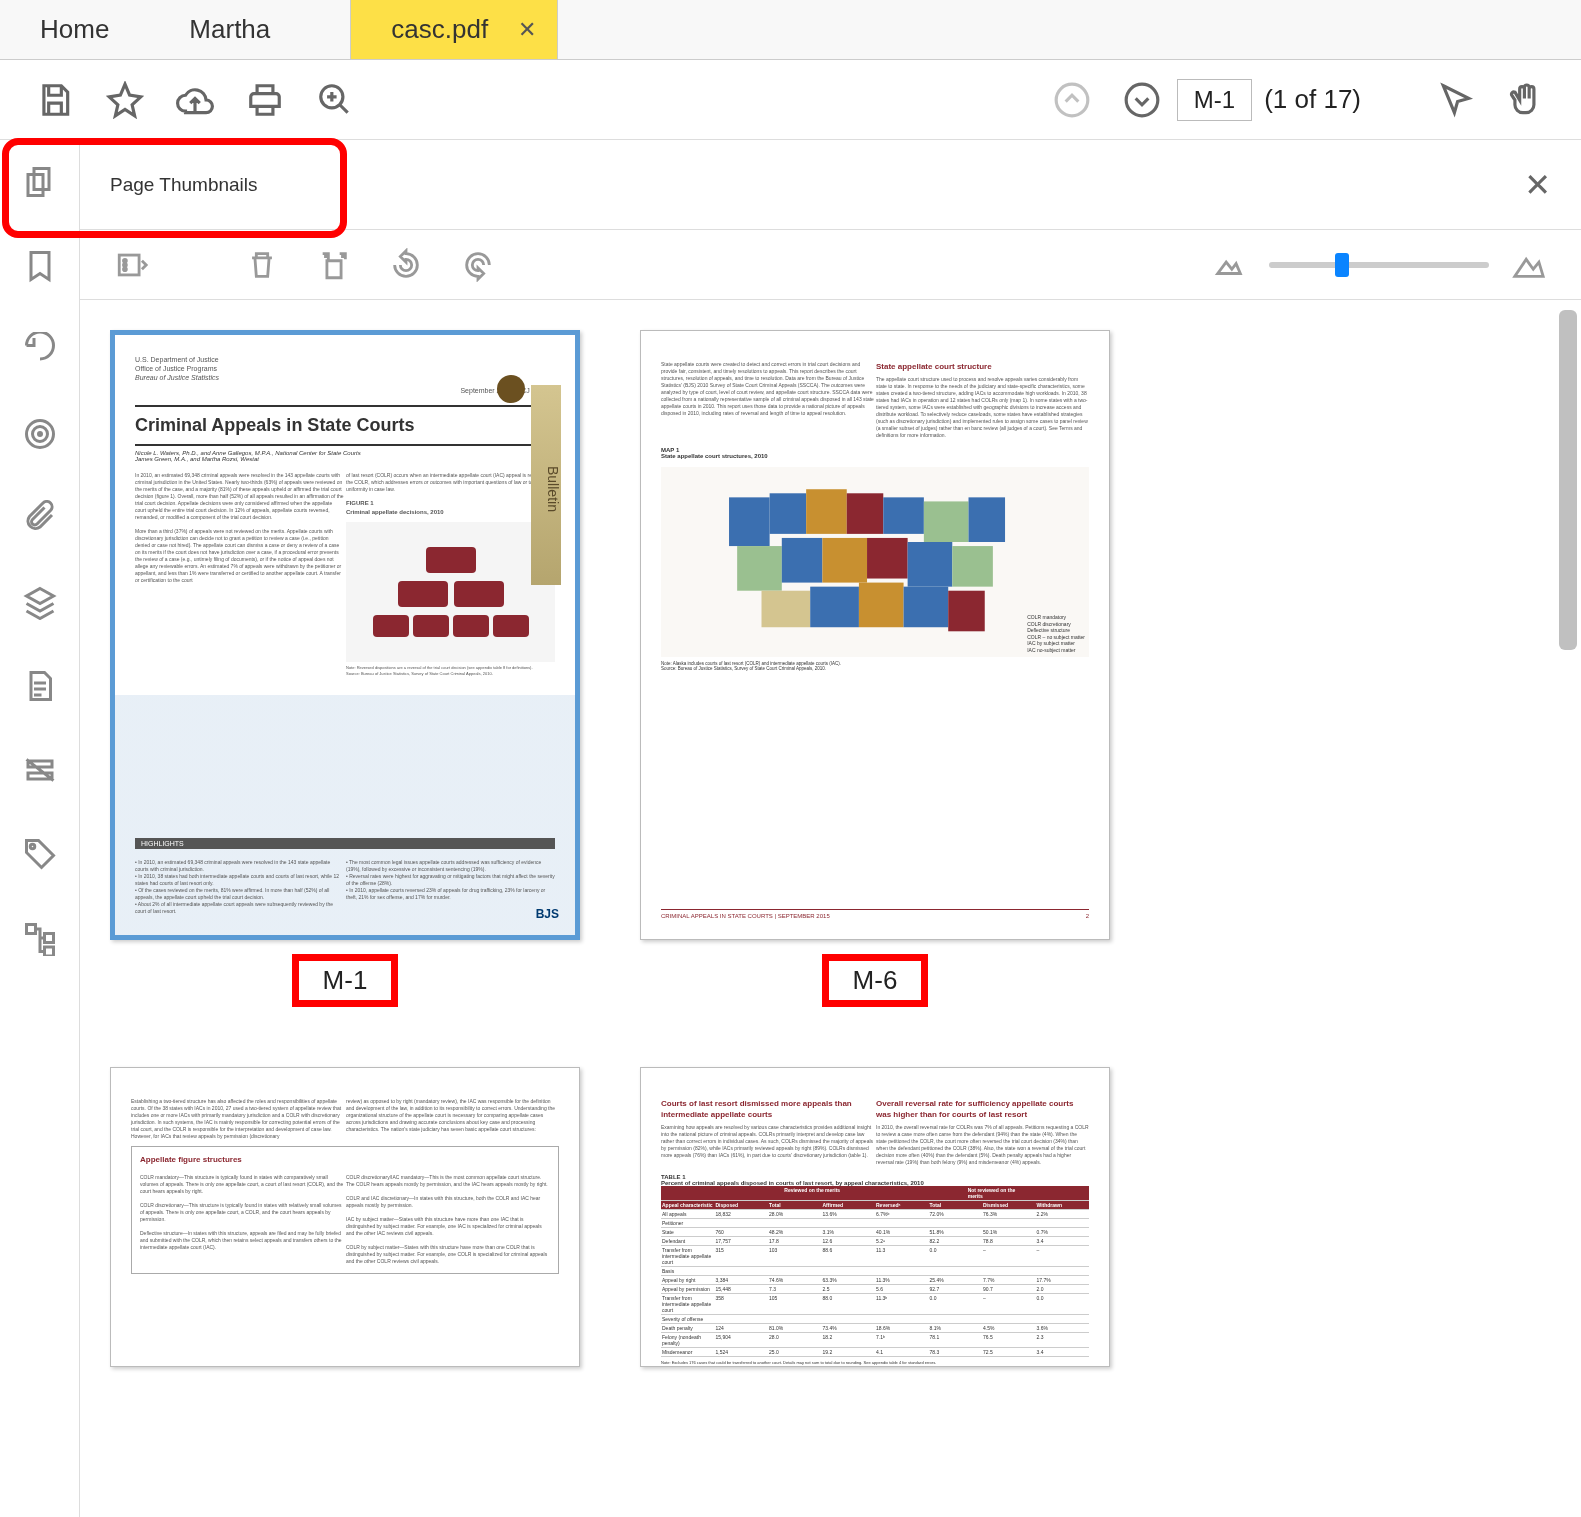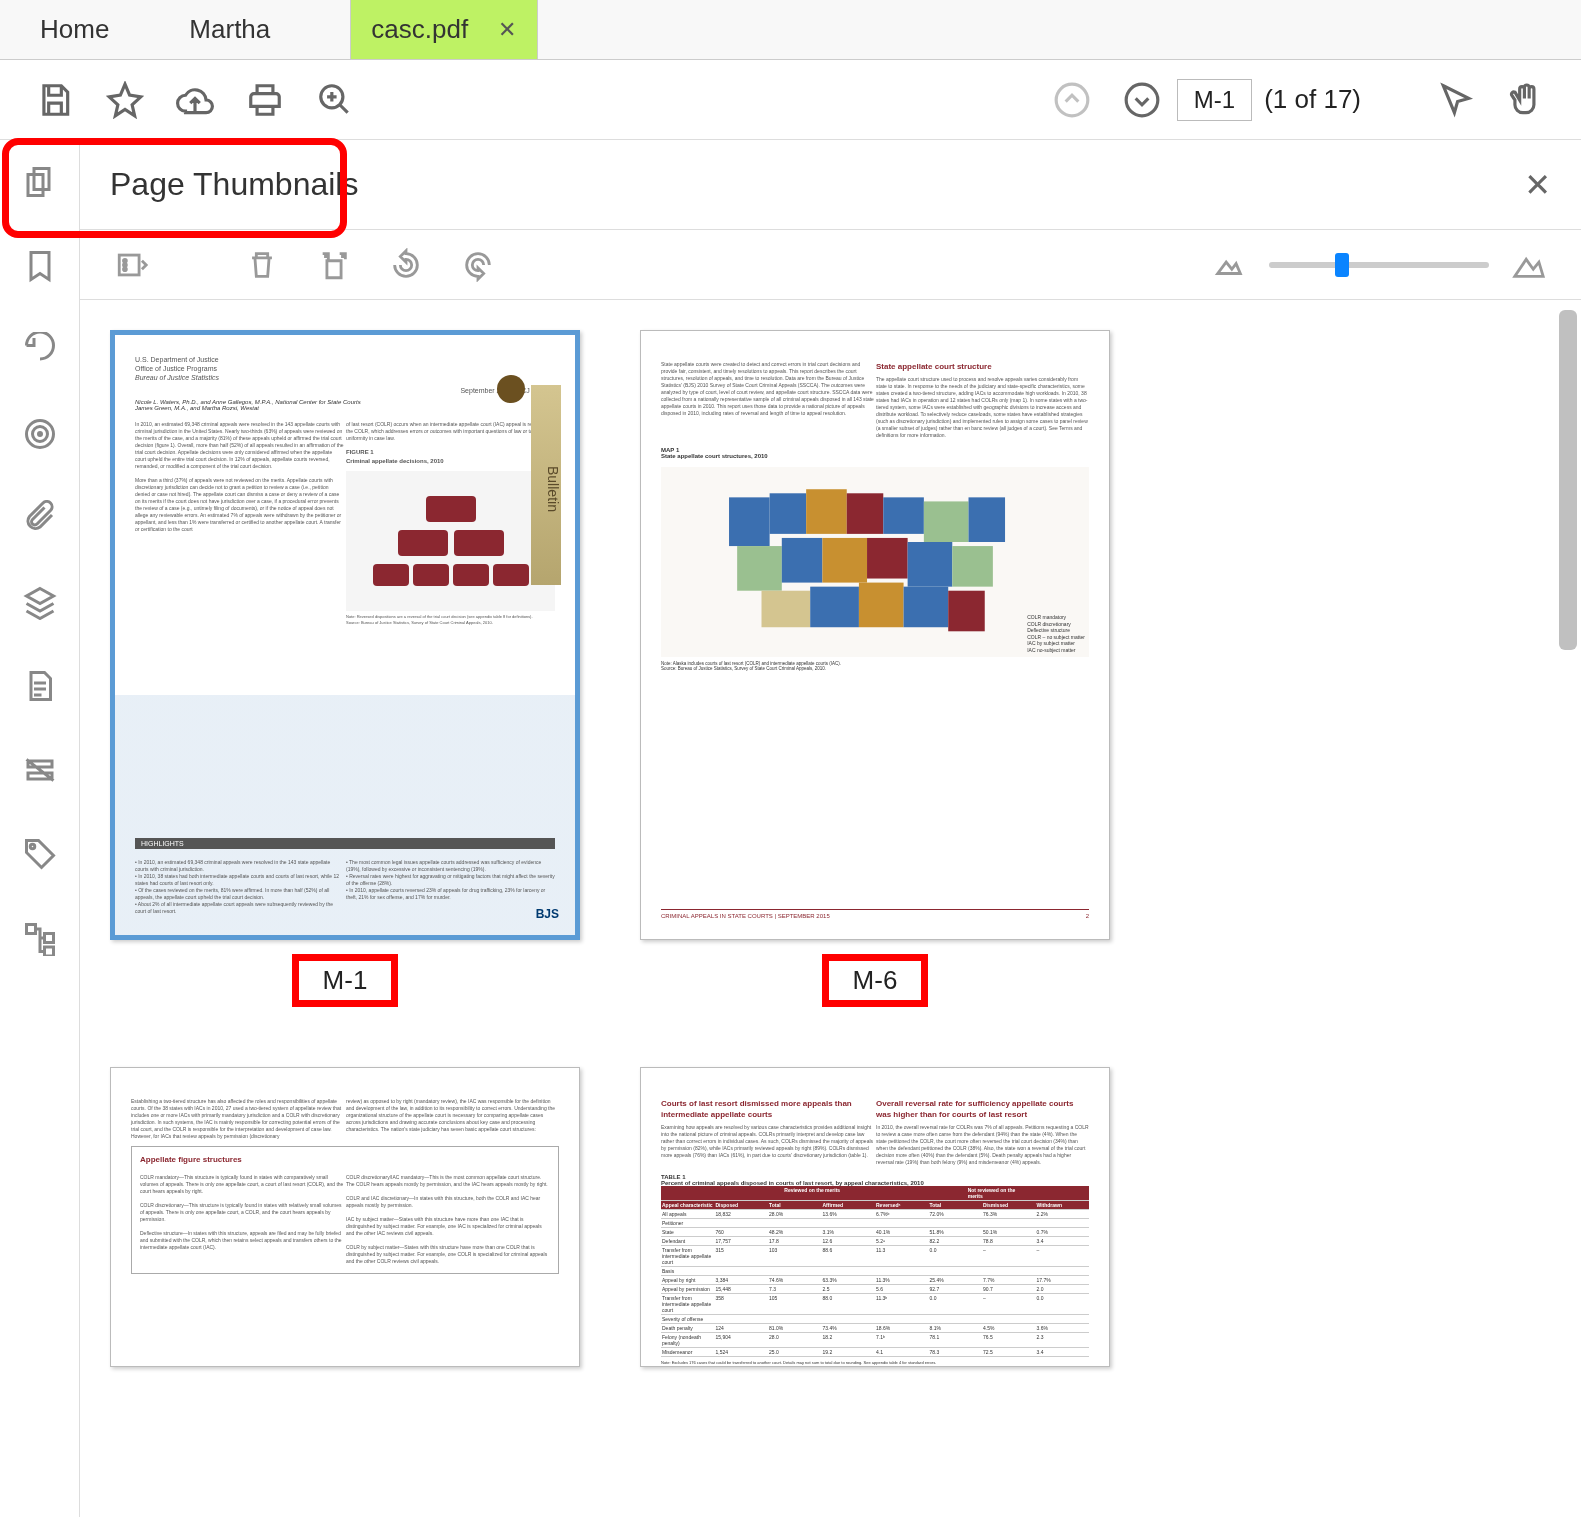--- a/index.html
+++ b/index.html
@@ -1,33 +1,33 @@
 <!DOCTYPE html>
 <html><head>
 <meta charset="utf-8">
 <style>
 * { margin: 0; padding: 0; box-sizing: border-box; font-family: -apple-system, BlinkMacSystemFont, "Segoe UI", Arial, sans-serif; }
 body { background: #fff; width: 1581px; height: 1517px; overflow: hidden; display: flex; flex-direction: column; }
 .tab-bar { height: 60px; display: flex; align-items: stretch; background: #f8f8f8; border-bottom: 1px solid #ccc; }
 .tab { display: flex; align-items: center; padding: 0 40px; font-size: 26px; color: #333; cursor: pointer; }
-.tab.doc { background: #bef264; border-right: 1px solid #ccc; border-left: 1px solid #ccc; margin-left: 40px; padding-right: 20px; padding-left: 20px; }
+.tab.doc { background: #fde047; border-right: 1px solid #ccc; border-left: 1px solid #ccc; margin-left: 40px; padding-right: 20px; }
 .tab .close { margin-left: 30px; font-size: 22px; color: #555; }
 .toolbar { height: 80px; display: flex; align-items: center; padding: 0 20px; border-bottom: 1px solid #ddd; background: #fff; }
 .tool-icon { width: 70px; height: 70px; display: flex; align-items: center; justify-content: center; color: #666; cursor: pointer; }
 .tool-icon svg { width: 38px; height: 38px; stroke: #666; fill: none; stroke-width: 2; }
 .toolbar-spacer { flex: 1; }
 .page-indicator { display: flex; align-items: center; font-size: 26px; color: #222; }
 .page-indicator .current { border: 1px solid #bbb; padding: 6px 16px; margin-right: 12px; font-size: 24px; }
 .main-area { flex: 1; display: flex; position: relative; overflow: hidden;}
 .left-rail { width: 80px; background: #fff; border-right: 1px solid #ddd; display: flex; flex-direction: column; align-items: center; padding-top: 20px; gap: 40px; }
 .rail-icon { width: 44px; height: 44px; display: flex; align-items: center; justify-content: center; color: #888; cursor: pointer; }
 .rail-icon svg { width: 36px; height: 36px; stroke: #888; fill: none; stroke-width: 2; }
 .panel { flex: 1; display: flex; flex-direction: column; background: #fff; }
 .panel-header { height: 90px; display: flex; align-items: center; padding: 0 30px; border-bottom: 1px solid #ddd; position: relative; }
-.panel-title { font-size: 32px; color: #333; }
+.panel-title { font-size: 19px; color: #333; }
 .panel-close { position: absolute; right: 30px; font-size: 32px; color: #666; cursor: pointer; }
 .red-box { border: 7px solid #ff0000; border-radius: 16px; }
 .red-box-header { position: absolute; left: 2px; top: 138px; width: 345px; height: 100px; pointer-events: none; z-index: 10; }
 .panel-toolbar { height: 70px; display: flex; align-items: center; padding: 0 30px; border-bottom: 1px solid #ddd; gap: 28px; }
 .ptool-icon { width: 44px; height: 44px; display: flex; align-items: center; justify-content: center; color: #999; }
 .ptool-icon svg { width: 34px; height: 34px; stroke: #999; fill: none; stroke-width: 2; }
 .zoom-control { margin-left: auto; display: flex; align-items: center; gap: 18px; }
 .slider { width: 220px; height: 6px; background: #ccc; position: relative; border-radius: 3px; }
 .slider-thumb { position: absolute; left: 30%; top: -9px; width: 14px; height: 24px; background: #0a84ff; border-radius: 3px; }
 .thumbs-area { flex: 1; overflow: auto; padding: 30px; position: relative; }
@@ -253,20 +253,21 @@
         <div class="thumb-wrap">
           <div class="page-thumb selected" style="position:relative">
             <div class="thumb-header">
               <div>U.S. Department of Justice</div>
               <div>Office of Justice Programs</div>
               <div style="font-style:italic">Bureau of Justice Statistics</div>
               <div style="text-align:right;margin-top:4px">September 2015, NCJ 248874</div>
             </div>
             <div class="seal"></div>
             <div class="bulletin-strip">Bulletin</div>
+            <div class="thumb-title">Criminal Appeals in State Courts</div>
             <div style="font-size:6px;font-style:italic;margin-top:4px;white-space:pre-line">Nicole L. Waters, Ph.D., and Anne Gallegos, M.P.A., National Center for State Courts
 James Green, M.A., and Martha Rozsi, Westat</div>
             <div class="thumb-cols">
               <div class="thumb-col" style="white-space:pre-line">In 2010, an estimated 69,348 criminal appeals were resolved in the 143 appellate courts with criminal jurisdiction in the United States. Nearly two-thirds (63%) of appeals were reviewed on the merits of the case, and a majority (81%) of these appeals upheld or affirmed the trial court decision (figure 1). Overall, more than half (52%) of all appeals resulted in an affirmation of the trial court decision. Appellate decisions were only considered affirmed when the appellate court upheld the entire trial court decision. In 12% of appeals, appellate courts reversed, remanded, or modified a component of the trial court decision.
 
 More than a third (37%) of appeals were not reviewed on the merits. Appellate courts with discretionary jurisdiction can decide not to grant a petition to review a case (i.e., petition denied or case not hired). The appellate court can dismiss a case or deny a review of a case on its merits if the court does not have jurisdiction over a case, if a procedural error prevents the review of a case (e.g., untimely filing of documents), or if the notice of appeal does not allege any reviewable errors. An estimated 7% of appeals were withdrawn by the petitioner or appellant, and less than 1% were transferred or certified to another appellate court. A transfer or certification to the court</div>
               <div class="thumb-col">
                 <div style="white-space:pre-line">of last resort (COLR) occurs when an intermediate appellate court (IAC) appeal is reviewed by the COLR, which addresses errors or outcomes with important questions of law or to ensure uniformity in case law.</div>
                 <div style="font-size:6px;font-weight:bold;white-space:pre-line;margin-top:6px">FIGURE 1
 Criminal appellate decisions, 2010</div>

